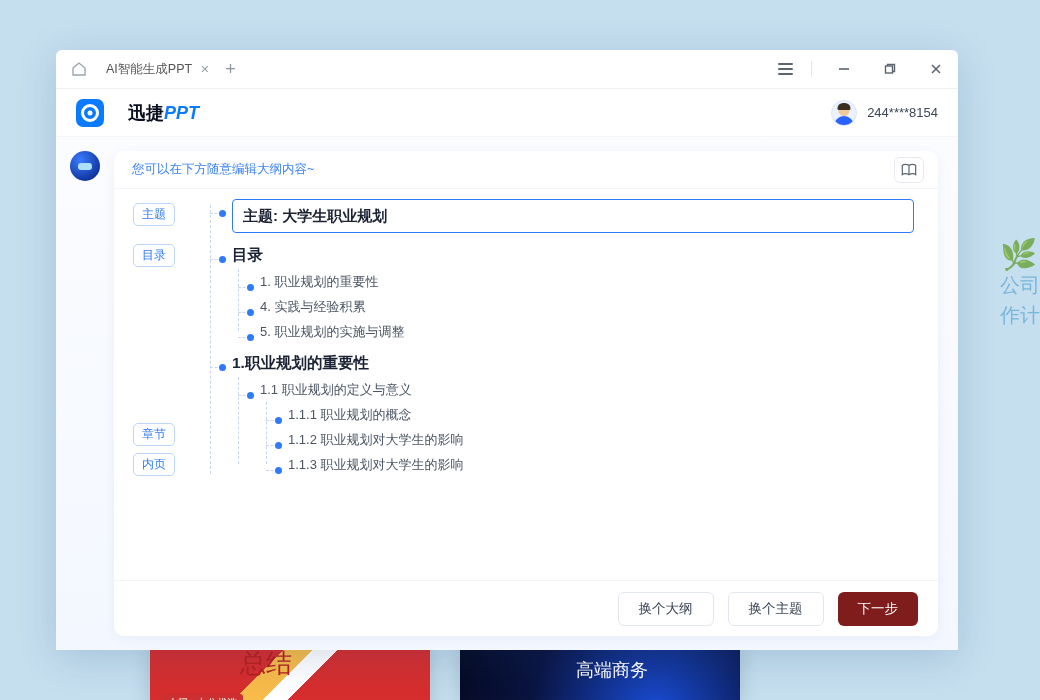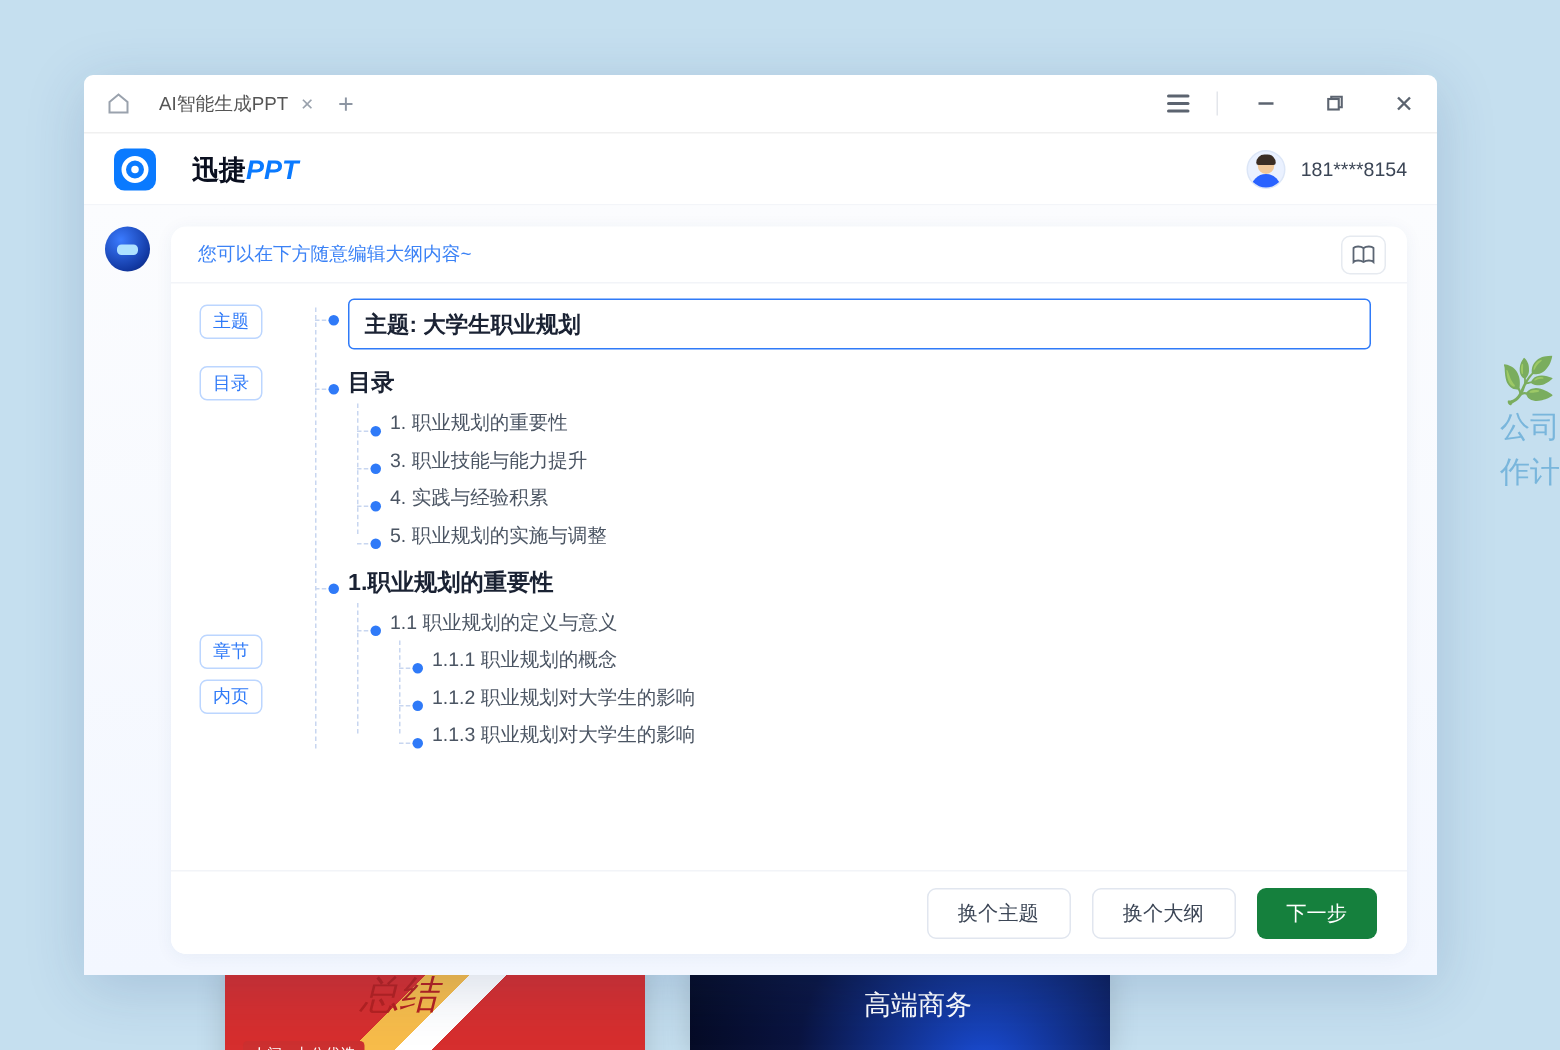--- a/index.html
+++ b/index.html
@@ -36,21 +36,21 @@
   background: linear-gradient(135deg, #d62e2e 40%, #f7bc4a 40%, #f7bc4a 48%, #fff 48%, #fff 55%, #d62e2e 55%);
   border-radius: 8px 8px 0 0;
   box-shadow: 0 4px 20px rgba(0,0,0,.15);
   position: relative;
   overflow: hidden;
 }
 .tile-red::after{
   content:"人间 · 办公优选";
   position:absolute;left:12px;bottom:8px;color:#fff;font-size:10px;background:#cc3030;padding:2px 6px;border-radius:3px;
 }
-.tile-red .script{position:absolute;top:6px;left:90px;color:#b5201f;font-family:"STKaiti",serif;font-size:26px;font-style:italic;}
+.tile-red .script{position:absolute;top:6px;left:90px;color:#b5201f;font-family:"STKaiti",serif;font-size:26px;}
 .tile-blue {
   width: 280px;
   height: 60px;
   background: radial-gradient(circle at 70% 120%, #1a4dd6 0%, #0a1440 60%, #050a22 100%);
   border-radius: 8px 8px 0 0;
   box-shadow: 0 4px 20px rgba(0,0,0,.15);
   color: #fff;
   font-size: 18px;
   font-weight: 500;
   display:flex;align-items:center;justify-content:center;padding-left:24px;
@@ -174,21 +174,21 @@
 .sub{margin-left:18px;position:relative;}
 .sub::before{content:"";position:absolute;left:-12px;top:-4px;bottom:10px;border-left:1px dashed #c8d6f0;}
 .sub .node::before{left:-12px;}
 
 .footer{
   height:56px;display:flex;align-items:center;justify-content:flex-end;gap:14px;
   padding:0 20px;border-top:1px solid #f2f4f8;background:#fff;
 }
 .btn{height:34px;padding:0 20px;border-radius:6px;font-size:13.5px;cursor:pointer;display:flex;align-items:center;}
 .btn-ghost{border:1px solid #e1e6ef;background:#fff;color:#3c4656;}
-.btn-primary{border:none;background:#15803d;color:#fff;font-weight:500;font-family:Liberation Mono, monospace;}
+.btn-primary{border:none;background:#7f1d1d;color:#fff;font-weight:500;font-family:Liberation Mono, monospace;}
 </style>
 </head>
 <body>
 
 <div class="bg-decor">
   <div class="flower">🌿</div>
   <div>公司全</div>
   <div>作计划</div>
 </div>
 <div class="bottom-tiles">
@@ -239,21 +239,21 @@
 
   <div class="header">
     <div class="logo">
       <span class="logo-badge"></span>
       <span><span>迅捷</span><span class="ppt">PPT</span></span>
     </div>
     <div class="userbox">
       <span class="avatar">
           <span class="hair"></span>
         </span>
-      <span>181****8154</span>
+      <span>244****8154</span>
     </div>
   </div>
 
   <div class="workspace">
     <div class="bot-col">
       <div class="bot"></div>
     </div>
 
     <div class="panel">
       <div class="panel-head">
@@ -282,24 +282,20 @@
               <input class="title-input" value="主题: 大学生职业规划" style="">
             </div>
 
             <div class="node">
               <span class="dot"></span>
               <div class="h1">目录</div>
               <div class="sub">
                 <div class="node">
                     <span class="dot"></span>
                     <div class="h2">1. 职业规划的重要性</div>
-                  </div>
-                <div class="node">
-                    <span class="dot"></span>
-                    <div class="h2">3. 职业技能与能力提升</div>
                   </div>
                 <div class="node">
                     <span class="dot"></span>
                     <div class="h2">4. 实践与经验积累</div>
                   </div>
                 <div class="node">
                     <span class="dot"></span>
                     <div class="h2">5. 职业规划的实施与调整</div>
                   </div>
               </div>
@@ -328,20 +324,20 @@
                   </div>
                 </div>
               </div>
             </div>
 
           </div>
         </div>
       </div>
 
       <div class="footer">
+        <div class="btn btn-ghost">换个大纲</div>
         <div class="btn btn-ghost">换个主题</div>
-        <div class="btn btn-ghost">换个大纲</div>
         <div class="btn btn-primary">下一步</div>
       </div>
     </div>
   </div>
 
 </div>
 
 </body></html>

